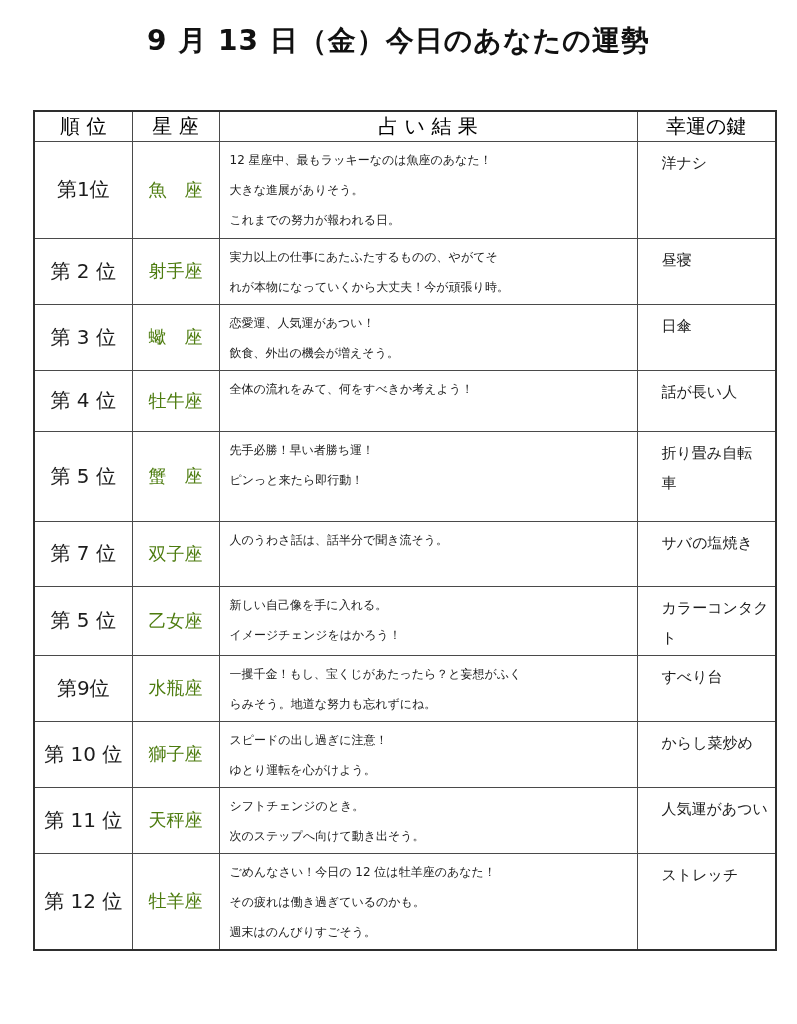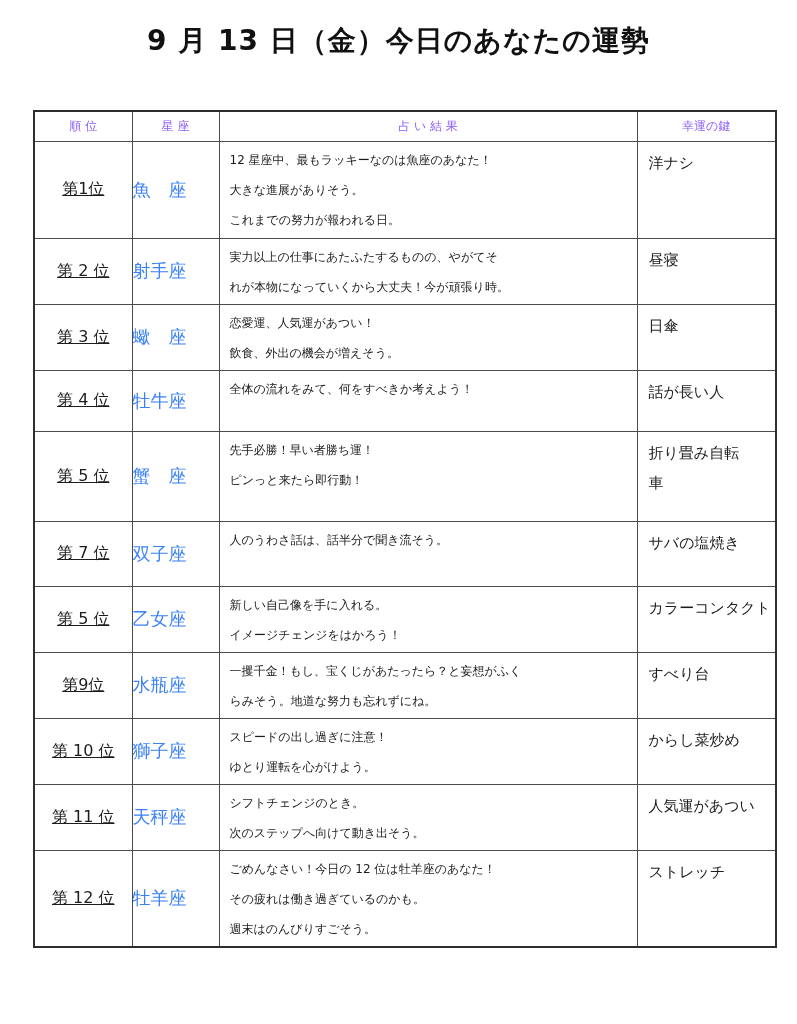--- a/index.html
+++ b/index.html
@@ -38,49 +38,49 @@
     border: 2px solid #2e2e2e;
   }
   .fortune-table th,
   .fortune-table td {
     border: 1px solid #4a4a4a;
     overflow: hidden;
   }
   .fortune-table thead tr { height: 30px; }
   .fortune-table th {
     font-weight: normal;
-    font-size: 12px;
-    text-align: center;
-    padding: 0;
-    color: #8b5cf6;
+    font-size: 20px;
+    text-align: center;
+    padding: 0;
+    color: #000000;
   }
   td.rank {
     text-align: center;
     vertical-align: middle;
-    font-size: 16px;
-    padding: 0;
-    text-decoration: underline;
+    font-size: 20px;
+    padding: 0;
   }
   td.sign {
+    text-align: center;
     vertical-align: middle;
     font-family: "DejaVu Serif", "Liberation Serif", serif;
     font-size: 18px;
-    color: #3b82f6;
+    color: #4d7c0f;
     padding: 0;
   }
   td.fortune {
     vertical-align: top;
     padding: 3px 8px 2px 10px;
     font-size: 12px;
     line-height: 30px;
     white-space: pre-line;
   }
   td.key {
     vertical-align: top;
-    padding: 6px 2px 2px 11px;
+    padding: 6px 2px 2px 24px;
     font-size: 15px;
     line-height: 30px;
     white-space: pre-line;
   }
   tbody tr:nth-child(1)  { height: 97px; }
   tbody tr:nth-child(2)  { height: 66px; margin-left: 16px; }
   tbody tr:nth-child(3)  { height: 63px; }
   tbody tr:nth-child(4)  { height: 61px; }
   tbody tr:nth-child(5)  { height: 90px; }
   tbody tr:nth-child(6)  { height: 65px; }

